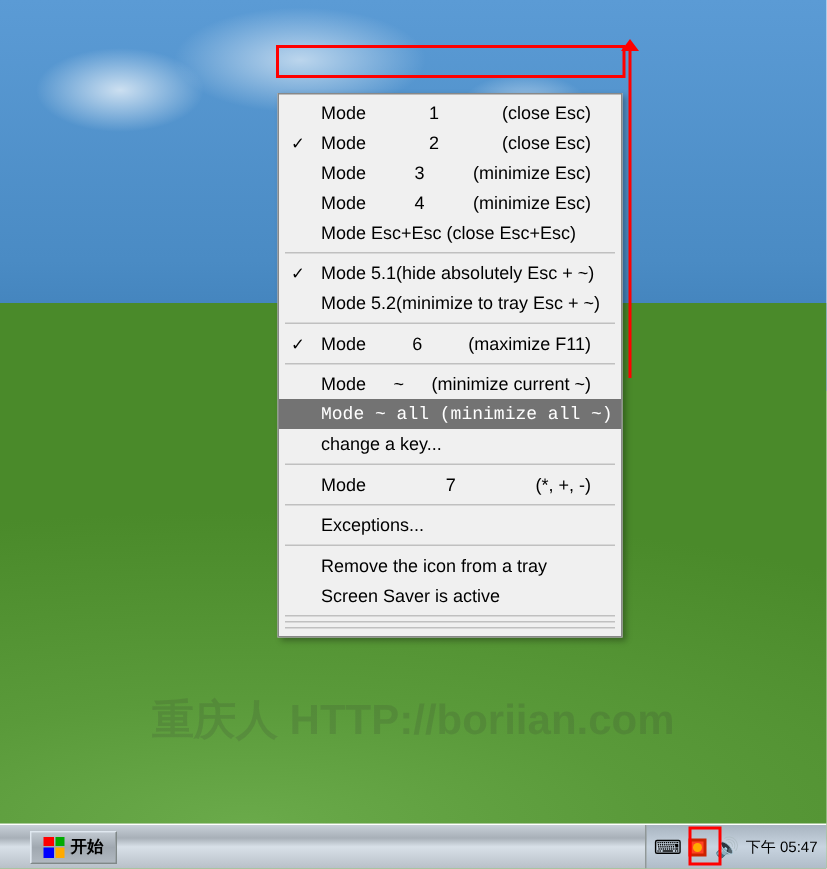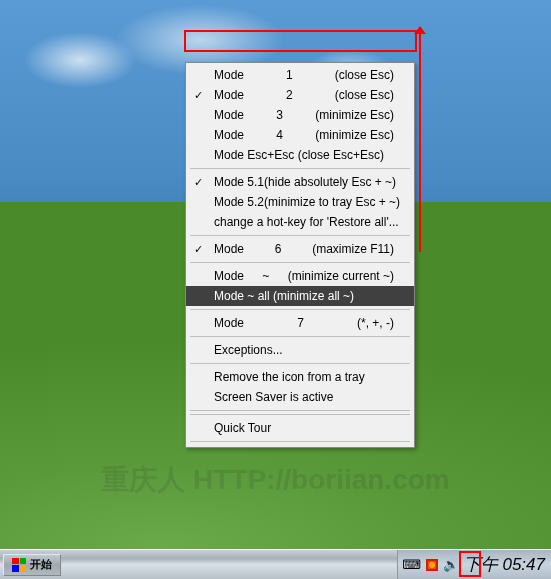--- a/index.html
+++ b/index.html
@@ -51,21 +51,21 @@
       display: flex;
       align-items: center;
       justify-content: space-between;
       z-index: 10;
     }
 
     .taskbar-left {
       display: flex;
       align-items: center;
       gap: 2px;
-      padding-left: 3px;
+      padding-left: 20px;
     }
 
     .start-btn {
       height: 22px;
       padding: 0 8px;
       background: linear-gradient(180deg, #c0c8d0 0%, #a0a8b0 50%, #b0b8c0 100%);
       border: 1px solid #808888;
       border-top-color: #e0e8f0;
       border-left-color: #e0e8f0;
       font-size: 11px;
@@ -90,24 +90,23 @@
     .tray-icon {
       width: 16px;
       height: 16px;
       display: flex;
       align-items: center;
       justify-content: center;
       cursor: pointer;
     }
 
     .clock {
-      font-size: 17px;
+      font-size: 10px;
       color: #000;
       white-space: nowrap;
-      font-style: italic;
     }
 
     
     .watermark {
       position: absolute;
       bottom: 80px;
       left: 50%;
       transform: translateX(-50%);
       opacity: 0.15;
       font-size: 28px;
@@ -239,36 +238,35 @@
 
     <div class="menu-item">Mode <span class="ul">1</span> (close Esc)</div>
 
     <div class="menu-item checked">Mode <span class="ul">2</span> (close Esc)</div>
     <div class="menu-item">Mode <span class="ul">3</span> (minimize Esc)</div>
     <div class="menu-item">Mode <span class="ul">4</span> (minimize Esc)</div>
     <div class="menu-item">Mode Esc+Esc (close Esc+Esc)</div>
     <div class="menu-separator"></div>
     <div class="menu-item checked">Mode 5.<span class="ul">1</span> (hide absolutely Esc + ~)</div>
     <div class="menu-item">Mode 5.<span class="ul">2</span> (minimize to tray Esc + ~)</div>
-    <div class="menu-item">change a hot-key for 'Restore all'...</div>
     <div class="menu-separator"></div>
     <div class="menu-item checked">Mode <span class="ul">6</span> (maximize F11)</div>
     <div class="menu-separator"></div>
     <div class="menu-item">Mode <span class="ul">~</span> (minimize current ~)</div>
-    <div class="menu-item selected" style="background:#404040;color:#fff;">Mode ~ all (minimize all ~)</div>
+    <div class="menu-item selected" style="background:#737373;color:#fff;font-family:Liberation Mono, monospace;">Mode ~ all (minimize all ~)</div>
+    <div class="menu-item">change a key...</div>
     <div class="menu-separator"></div>
     <div class="menu-item">Mode <span class="ul">7</span> (*, +, -)</div>
     <div class="menu-separator"></div>
     <div class="menu-item">Exceptions...</div>
     <div class="menu-separator"></div>
     <div class="menu-item">Remove the icon from a tray</div>
     <div class="menu-item">Screen Saver is active</div>
     <div class="menu-separator"></div>
     <div class="menu-separator"></div>
-    <div class="menu-item">Quick Tour</div>
     <div class="menu-separator"></div>
   </div>
 
   <div class="red-box"></div>
 
   <div class="red-arrow"></div>
 
   <div class="tray-red-box"></div>
 
   <div class="taskbar">

